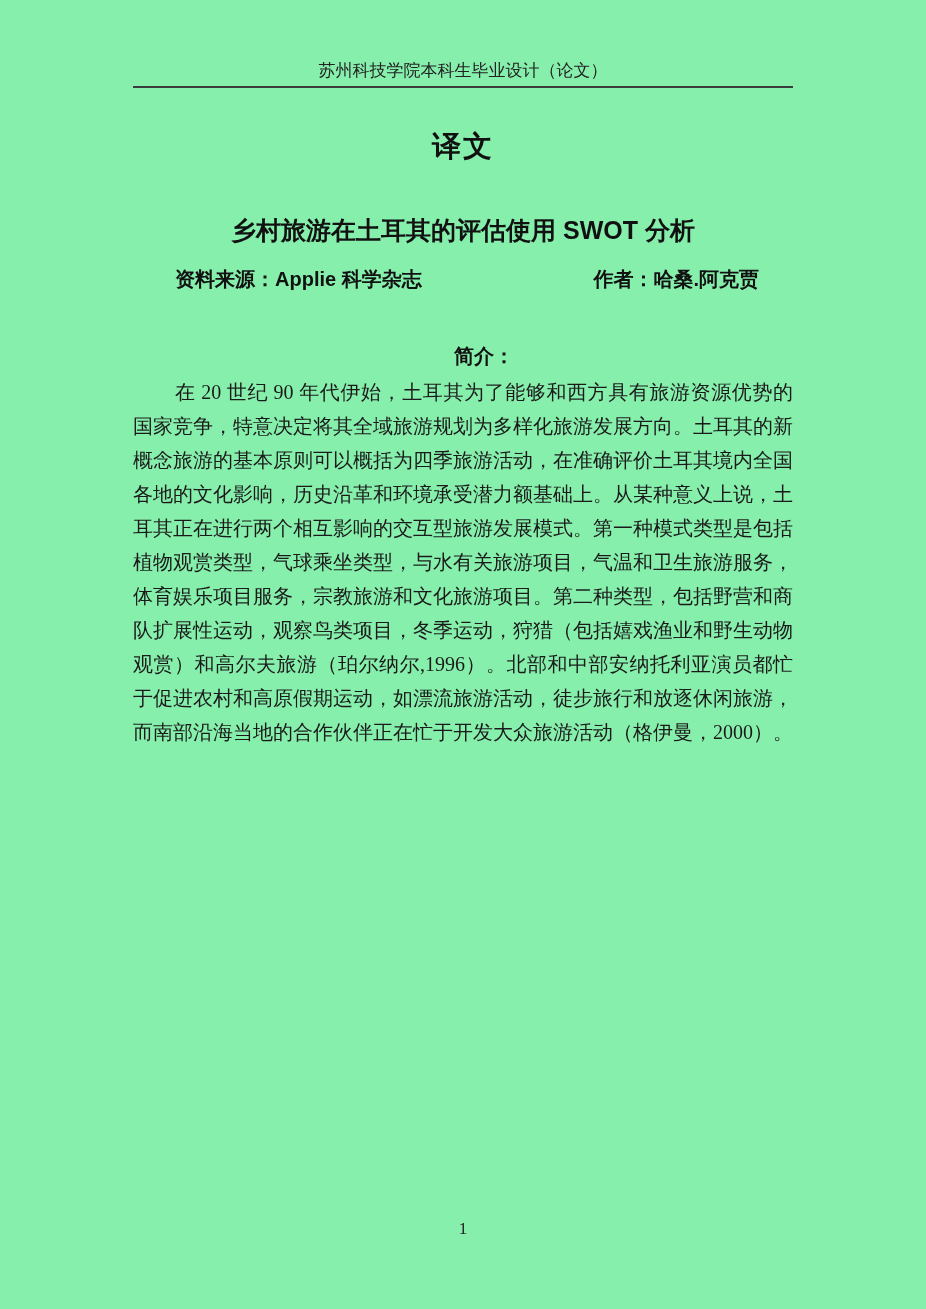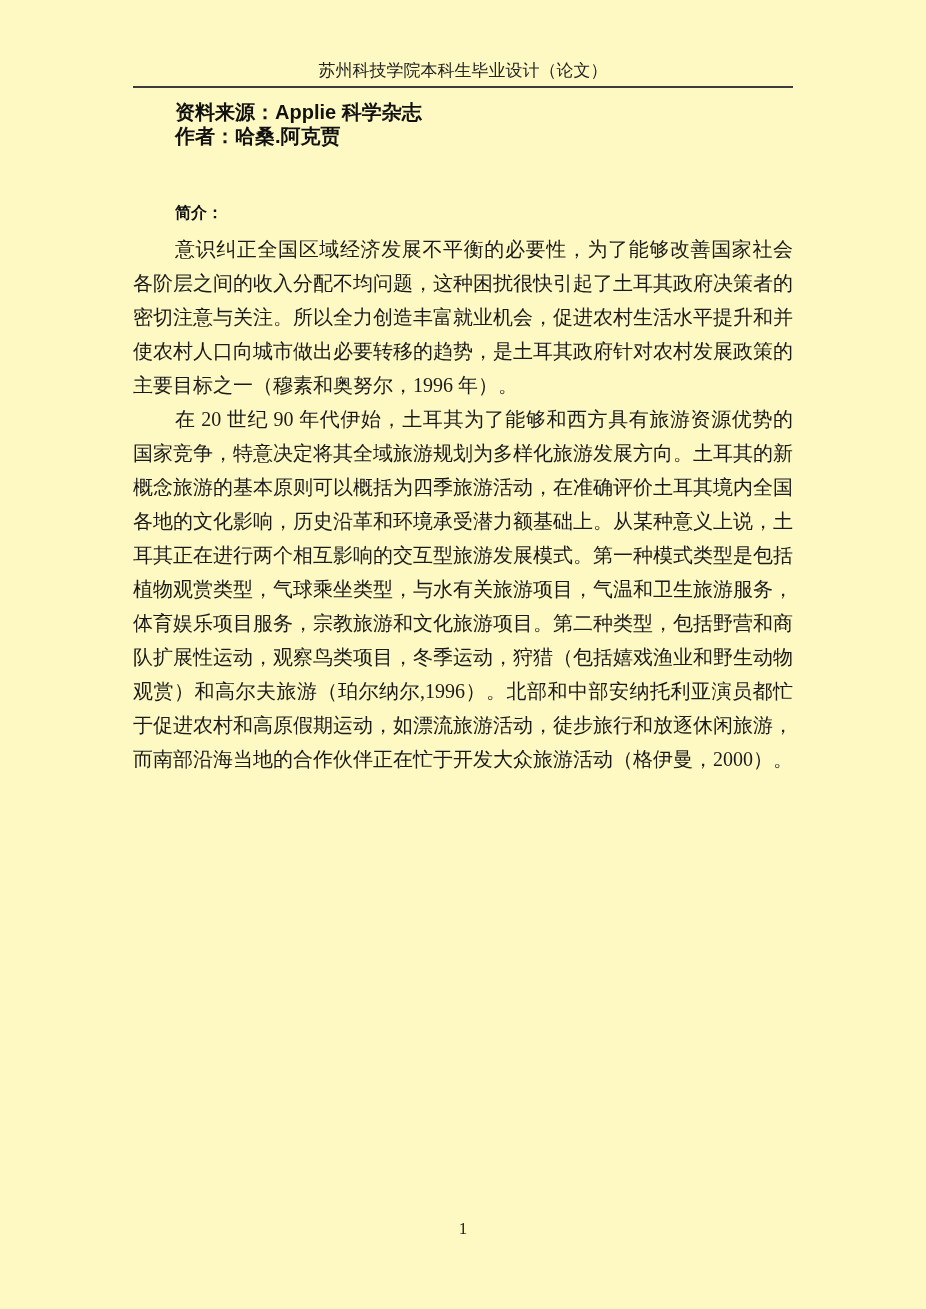--- a/index.html
+++ b/index.html
@@ -15,21 +15,21 @@
     font-family: "Liberation Serif", "DejaVu Serif", serif;
     color: #1a1a1a;
   }
   .page {
     position: absolute;
     top: 0; left: 0;
     width: 926px;
     height: 1309px;
     box-sizing: border-box;
     padding: 0 133px;
-    background: #fef9c3;
+    background: #86efac;
   }
   .page-header {
     padding-top: 60px;
     padding-bottom: 4px;
     border-bottom: 2px solid #3c3c3c;
   }
   .page-header-text {
     text-align: center;
     font-size: 17px;
     line-height: 22px;
@@ -48,40 +48,40 @@
   .doc-subtitle {
     margin: 54px 0 0 0;
     text-align: center;
     font-family: "Liberation Sans", "DejaVu Sans", sans-serif;
     font-weight: bold;
     font-size: 25px;
     line-height: 28px;
     color: #111111;
   }
   .source-row {
-    margin-top: 12px;
+    margin-top: 23px;
     padding-left: 42px;
     padding-right: 34px;
     display: flex;
     justify-content: space-between;
     font-family: "Liberation Sans", "DejaVu Sans", sans-serif;
     font-weight: bold;
     font-size: 20px;
     line-height: 24px;
     color: #111111;
-    flex-direction: column;
   }
   .section-heading {
     margin-top: 52px;
     padding-left: 42px;
     font-family: "Liberation Sans", "DejaVu Sans", sans-serif;
     font-weight: bold;
-    font-size: 16px;
+    font-size: 20px;
     line-height: 26px;
     color: #111111;
+    text-align: center;
   }
   .paragraphs {
     margin-top: 6px;
   }
   .body-para {
     margin: 0;
     font-size: 20px;
     line-height: 34px;
     text-indent: 42px;
     text-align: justify;
@@ -100,29 +100,30 @@
 </style>
 </head>
 <body>
 
 <div class="page">
 
   <div class="page-header">
     <div class="page-header-text">苏州科技学院本科生毕业设计（论文）</div>
   </div>
 
+  <h1 class="doc-title">译文</h1>
 
+  <h2 class="doc-subtitle">乡村旅游在土耳其的评估使用 SWOT 分析</h2>
 
   <div class="source-row">
     <span>资料来源：Applie 科学杂志</span>
     <span>作者：哈桑.阿克贾</span>
   </div>
 
   <div class="section-heading">简介：</div>
 
   <div class="paragraphs">
-      <p class="body-para">意识纠正全国区域经济发展不平衡的必要性，为了能够改善国家社会各阶层之间的收入分配不均问题，这种困扰很快引起了土耳其政府决策者的密切注意与关注。所以全力创造丰富就业机会，促进农村生活水平提升和并使农村人口向城市做出必要转移的趋势，是土耳其政府针对农村发展政策的主要目标之一（穆素和奥努尔，1996 年）。</p>
       <p class="body-para">在 20 世纪 90 年代伊始，土耳其为了能够和西方具有旅游资源优势的国家竞争，特意决定将其全域旅游规划为多样化旅游发展方向。土耳其的新概念旅游的基本原则可以概括为四季旅游活动，在准确评价土耳其境内全国各地的文化影响，历史沿革和环境承受潜力额基础上。从某种意义上说，土耳其正在进行两个相互影响的交互型旅游发展模式。第一种模式类型是包括植物观赏类型，气球乘坐类型，与水有关旅游项目，气温和卫生旅游服务，体育娱乐项目服务，宗教旅游和文化旅游项目。第二种类型，包括野营和商队扩展性运动，观察鸟类项目，冬季运动，狩猎（包括嬉戏渔业和野生动物观赏）和高尔夫旅游（珀尔纳尔,1996）。北部和中部安纳托利亚演员都忙于促进农村和高原假期运动，如漂流旅游活动，徒步旅行和放逐休闲旅游，而南部沿海当地的合作伙伴正在忙于开发大众旅游活动（格伊曼，2000）。</p>
     </div>
 
   <div class="page-number">1</div>
 
 </div>
 
 </body></html>

